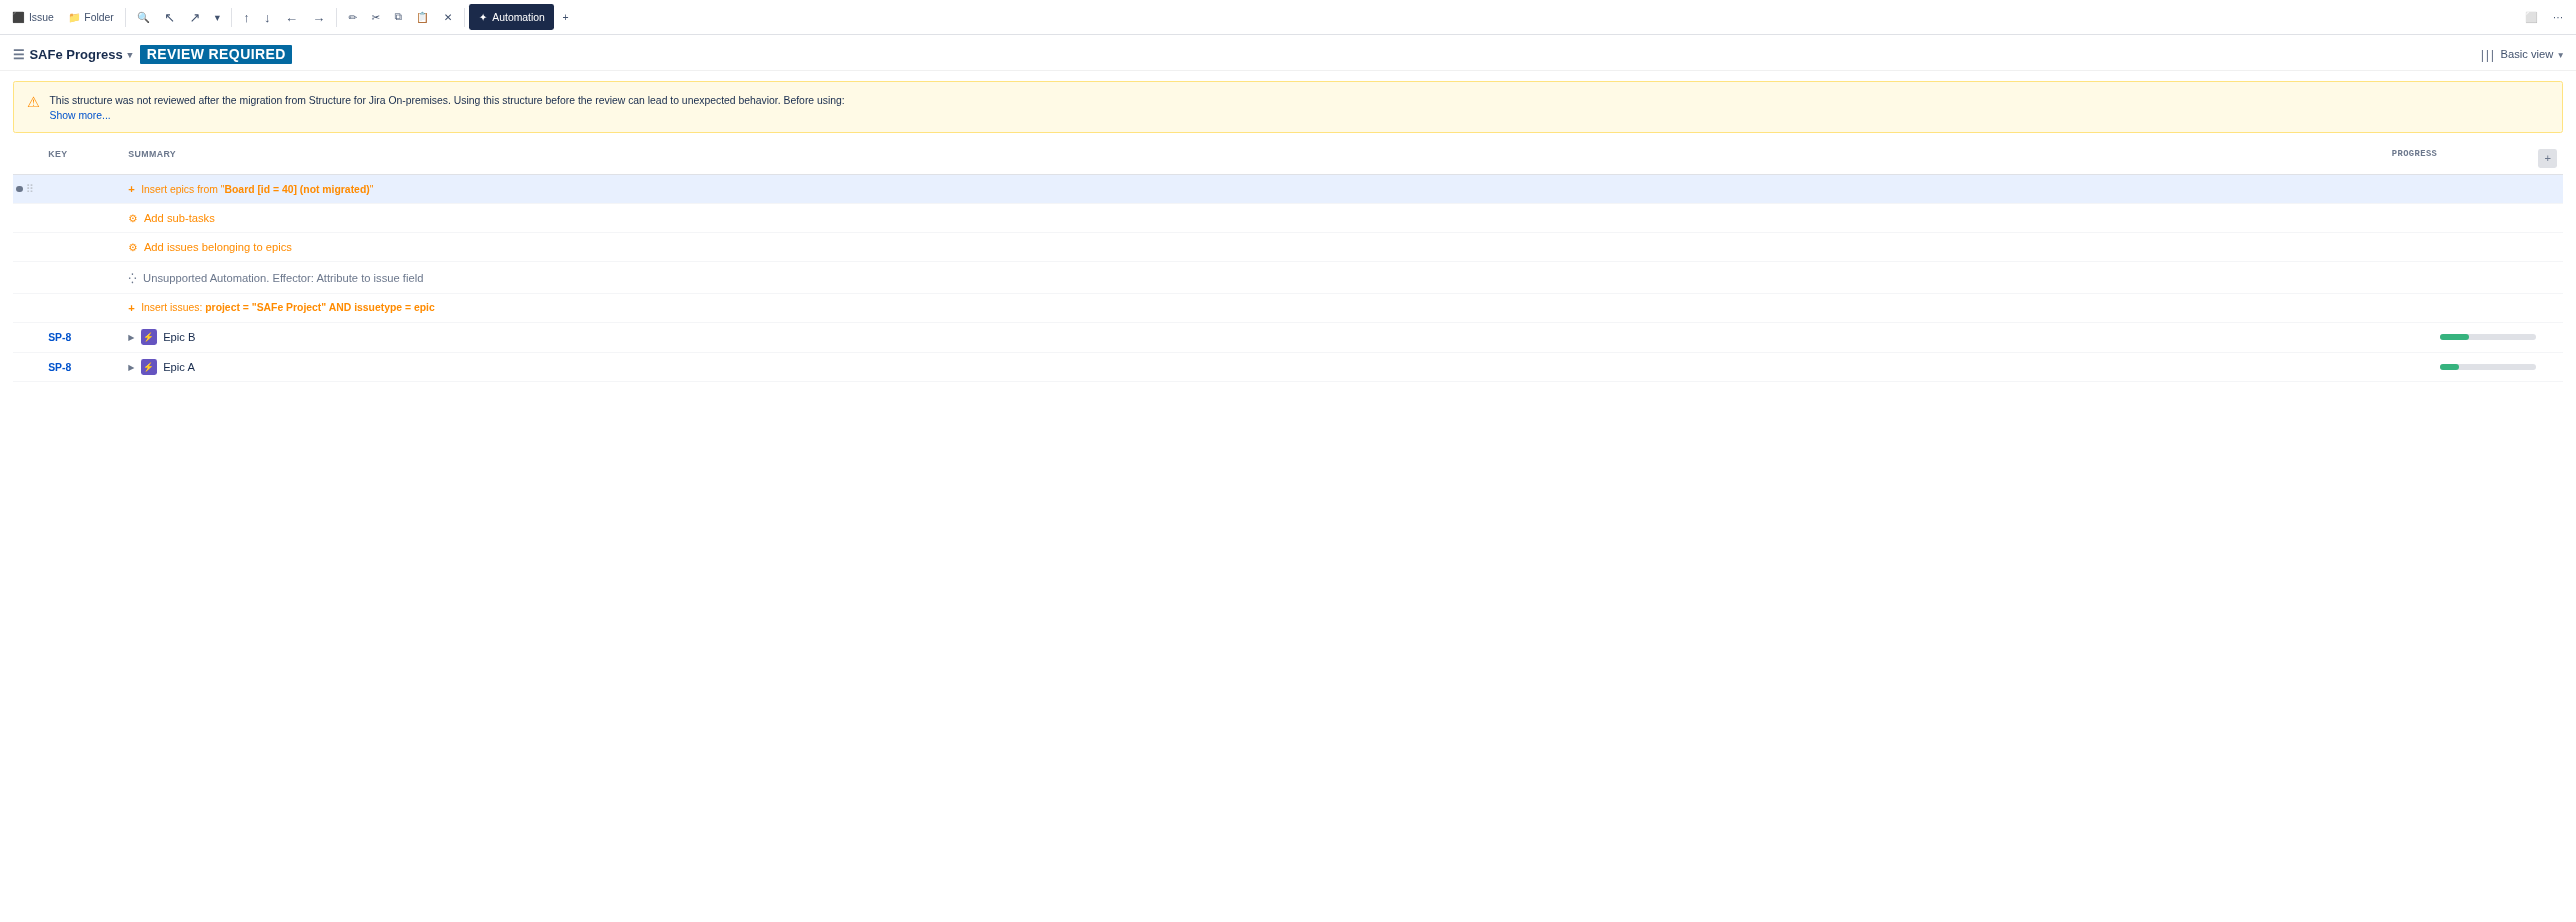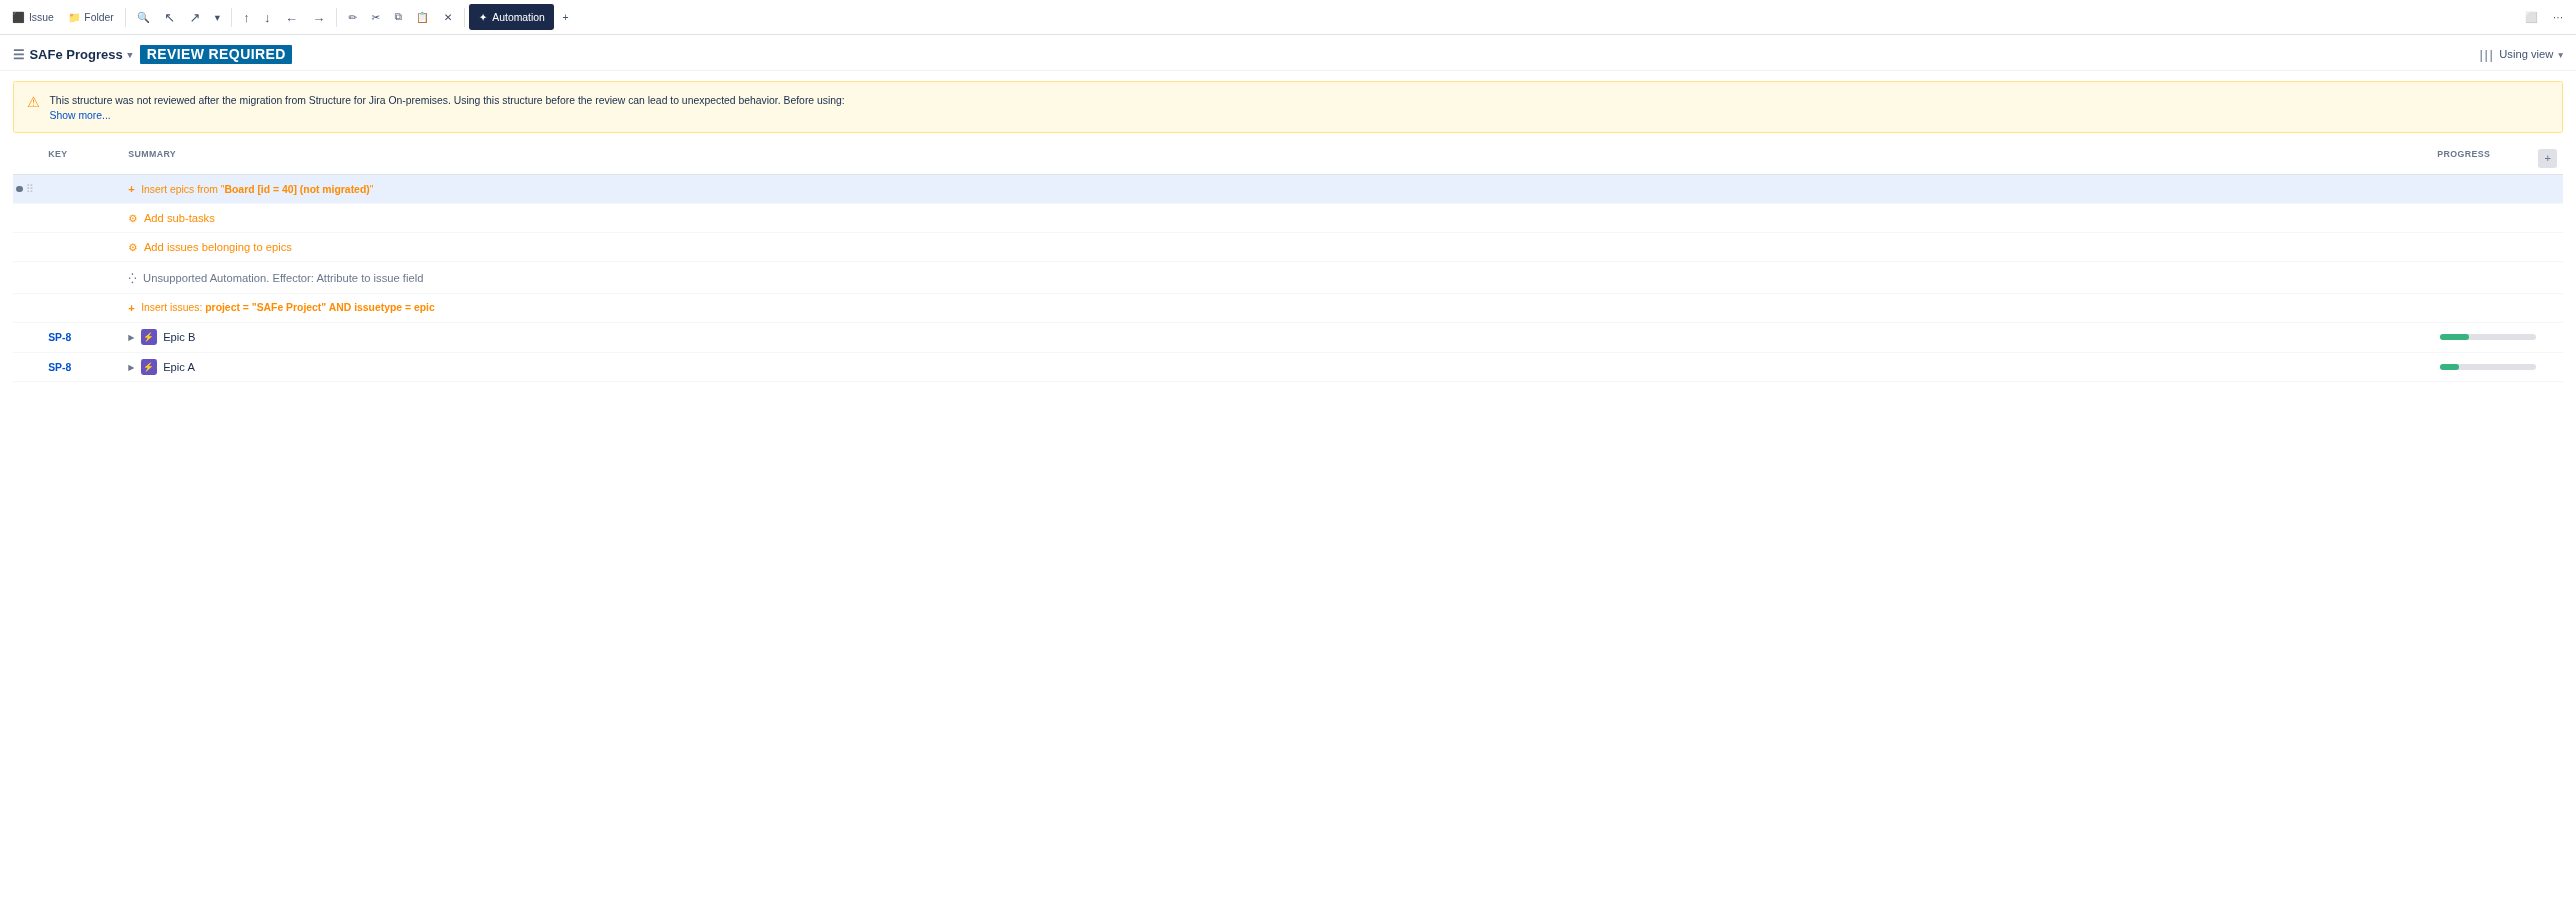--- a/index.html
+++ b/index.html
@@ -65,21 +65,21 @@
     
     .table-container { padding: 0 13px; }
     .table-header {
       display: grid;
       grid-template-columns: 32px 80px 1fr 144px 24px;
       padding: 6.4px 3.2px;
       border-bottom: 1.6px solid #dfe1e6;
       font-size: 8.8px; font-weight: 700; color: #6b778c; text-transform: uppercase;
       letter-spacing: 0.4px;
     }
-    .table-header .col-progress { text-align: center; }
+    .table-header .col-progress { text-align: left; font-family: Liberation Mono, monospace; }
 
     .table-row {
       display: grid;
       grid-template-columns: 32px 80px 1fr 144px 24px;
       padding: 6.4px 3.2px;
       border-bottom: 0.8px solid #f4f5f7;
       align-items: center;
       min-height: 29px;
     }
     .table-row.highlighted { background: #e8f0fe; }
@@ -197,21 +197,21 @@
   <div class="header-left">
     <div class="header-title">
       <span class="menu-icon">☰</span>
       <span>SAFe Progress</span>
       <span style="cursor:pointer;color:#6b778c;font-size:9.6px;">▾</span>
     </div>
     <span class="review-badge">REVIEW REQUIRED</span>
   </div>
   <div class="header-right">
     <span style="font-size:13px;letter-spacing:1.6px;">|||</span>
-    <span class="basic-view-label">Using view</span>
+    <span class="basic-view-label">Basic view</span>
     <span style="cursor:pointer;color:#6b778c;font-size:9.6px;">▾</span>
   </div>
 </div>
 
 <div class="warning-banner">
   <span class="warning-icon">⚠</span>
   <div>
     <div class="warning-text">This structure was not reviewed after the migration from Structure for Jira On-premises. Using this structure before the review can lead to unexpected behavior. Before using:</div>
     <a class="show-more-link" href="#">Show more...</a>
   </div>

